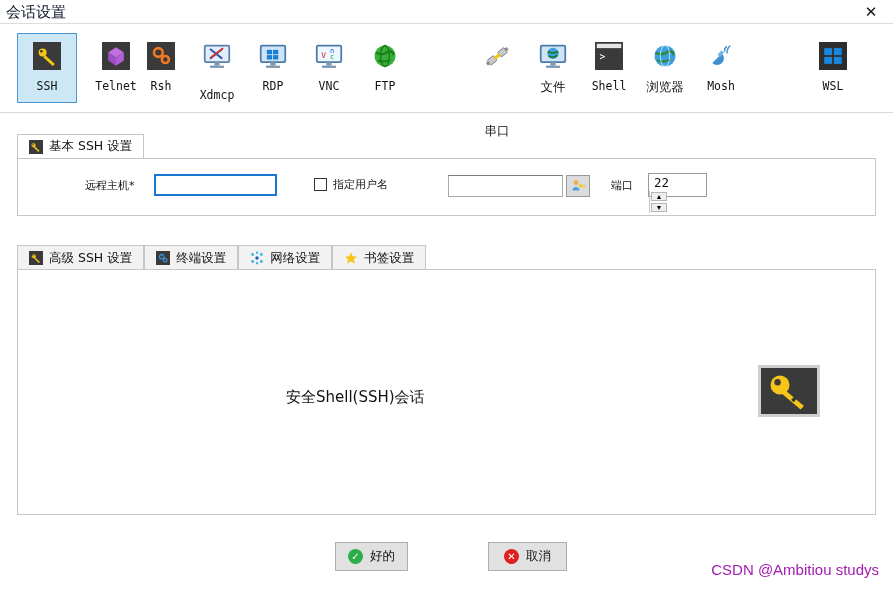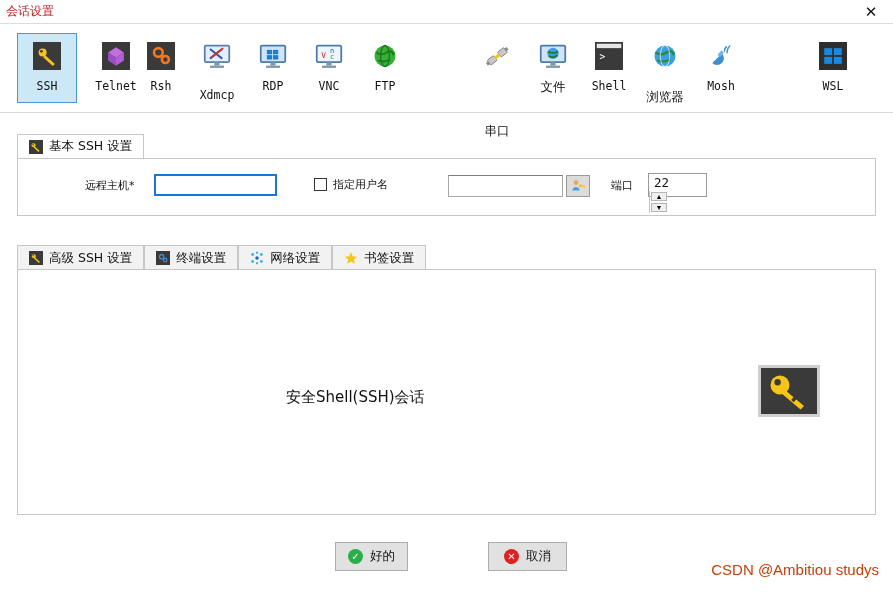--- a/index.html
+++ b/index.html
@@ -19,22 +19,22 @@
   
   .titlebar {
     position: relative;
     height: 24px;
     background: #ffffff;
     border-bottom: 1px solid #dcdcdc;
   }
   .titlebar-title {
     position: absolute;
     left: 6px; top: 3px;
-    font-size: 12px;
-    color: #b91c1c;
+    font-size: 15px;
+    color: #0f172a;
     font-family: "DejaVu Sans", sans-serif;
     white-space: nowrap;
   }
   .titlebar-close {
     position: absolute;
     right: 8px; top: 0px;
     width: 28px; height: 23px;
     display: flex; align-items: center; justify-content: center;
     font-size: 15px; color: #111;
     cursor: pointer;
@@ -229,21 +229,21 @@
     font-family: "DejaVu Sans", sans-serif;
     flex: none;
   }
   .badge.ok { background: #2bae4a; }
   .badge.cancel { background: #e02020; }
 
   .watermark {
     position: absolute;
     right: 14px; bottom: 14px;
     font-size: 15px;
-    color: #c2410c;
+    color: #a21caf;
     font-family: "Liberation Sans", sans-serif;
     white-space: nowrap;
     user-select: none;
   }
 </style>
 </head>
 <body>
 
 <div class="window">
 
@@ -345,21 +345,21 @@
         <span class="proto-label cjk">文件</span>
       </div>
       <div class="proto" style="left: 579px;">
         <span class="proto-ico"><svg width="28" height="28" viewBox="0 0 32 32">
             <rect width="32" height="32" fill="#3a3a3a"></rect>
             <rect x="2" y="2" width="28" height="5" fill="#e6e6e6"></rect>
             <text x="5" y="20" font-size="11" fill="#ffffff" font-family="monospace">&gt;</text>
           </svg></span>
         <span class="proto-label">Shell</span>
       </div>
-      <div class="proto" style="left: 635px; gap: 10px;">
+      <div class="proto" style="left: 635px;">
         <span class="proto-ico"><svg width="28" height="28" viewBox="0 0 32 32">
             <circle cx="16" cy="16" r="12" fill="#3aa0e0"></circle>
             <path d="M5 12 q7 4 13 0 t8 3" stroke="#2c8a36" stroke-width="2.6" fill="none"></path>
             <path d="M7 21 q8 3 15 -1" stroke="#2c8a36" stroke-width="2.4" fill="none"></path>
             <ellipse cx="16" cy="16" rx="5.4" ry="12" fill="none" stroke="#ffffff" stroke-width="1.2" opacity="0.6"></ellipse>
           </svg></span>
         <span class="proto-label cjk">浏览器</span>
       </div>
       <div class="proto" style="left: 691px;">
         <span class="proto-ico"><svg width="28" height="28" viewBox="0 0 32 32">

